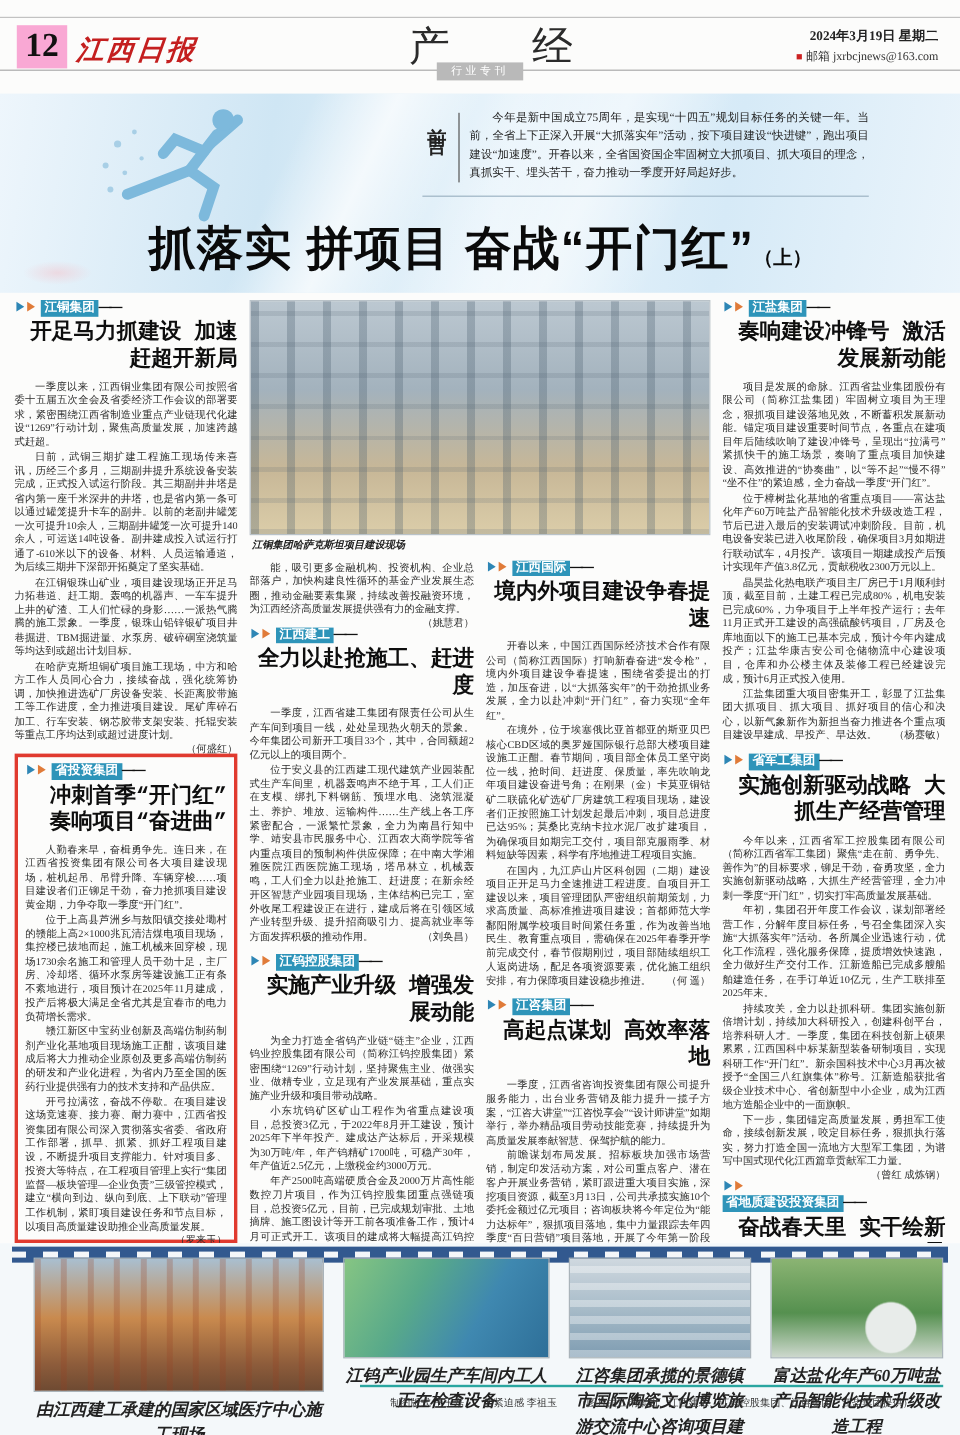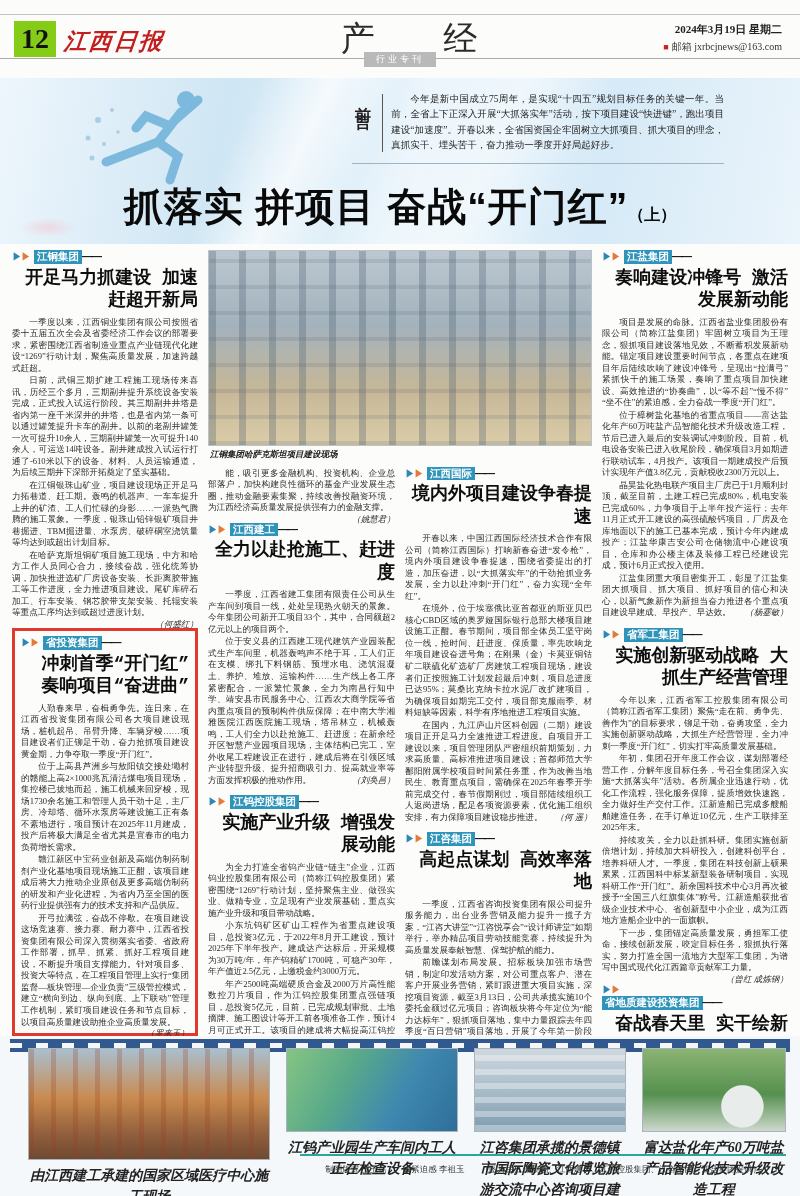--- a/index.html
+++ b/index.html
@@ -6,21 +6,21 @@
     --tag-bg:#2e94b9; --tri-blue:#2e86b5; --tri-orange:#e07b39;
     --box-red:#e03a2f; --logo-red:#c41f1f; --rule-teal:#2aa6a0; --film-navy:#32598f;
   }
   *{box-sizing:border-box;}
   html,body{margin:0;padding:0;background:#e9e9e9;font-family:"Liberation Serif",serif;}
   .page{width:800px;height:1196px;margin:0 auto;background:#fcfcfb;position:relative;overflow:hidden;}
 
   
   .header{position:relative;height:78px;}
   .header .topline{position:absolute;top:14px;left:0;right:0;border-top:1px solid #c2c2c2;}
-  .pageno{position:absolute;left:14px;top:21px;background:#84cc16;color:#111;
+  .pageno{position:absolute;left:14px;top:21px;background:#f9a8d4;color:#111;
           font:bold 28px/36px "Liberation Serif",serif;padding:0 7px;}
   .logo{position:absolute;left:64px;top:26px;color:var(--logo-red);font-weight:bold;
         font-size:23px;font-style:italic;letter-spacing:2px;transform:skewX(-6deg);}
   .section-title{position:absolute;left:0;right:0;top:16px;text-align:center;
         font-size:34px;letter-spacing:30px;text-indent:30px;color:#2b2b2b;font-weight:400;padding-left:18px;}
   .header-line{position:absolute;top:58px;left:0;right:0;border-top:1px solid #aaa;}
   .section-sub{position:absolute;top:52px;left:50%;transform:translateX(-50%);
         background:#b9b9b9;color:#fff;font-size:9px;letter-spacing:3px;padding:1px 12px;
         font-family:Liberation Serif, serif;}
   .date{position:absolute;right:18px;top:22px;font-size:11px;color:#222;font-weight:bold;}
@@ -65,21 +65,21 @@
   .article{margin-bottom:9px;}
   .art-head{font-family:"Liberation Sans",sans-serif;font-size:11px;line-height:1.2;margin-bottom:3px;}
   .tri{color:var(--tri-blue);font-size:10px;letter-spacing:-1px;}
   .tri2{color:var(--tri-orange);margin-right:4px;}
   .tag-chip{display:inline-block;background:var(--tag-bg);color:#fff;font-weight:bold;
       font-size:10.5px;padding:0 3px 1px;}
   .tag-dash{font-weight:bold;color:#111;letter-spacing:-2px;}
   .art-title{font-family:Liberation Mono, monospace;font-weight:bold;font-size:18px;
       color:#0e0e0e;margin:2px 0 5px;line-height:1.25;text-align:right;}
   .body-p{font-size:8.6px;line-height:1.34;text-align:justify;text-indent:2em;margin:0 0 1px;color:#2c2c2c;}
-  .byline{float:right;text-indent:0;padding-left:6px;font-style:italic;}
+  .byline{float:right;text-indent:0;padding-left:6px;}
   .boxed{border:3px solid var(--box-red);padding:5px 6px 4px;margin:2px 0 9px;}
   .continuation{margin-top:1px;}
 
   
   .bottom{position:absolute;left:0;right:0;top:1036px;height:160px;background:#f4f8fa;}
   .film{position:absolute;top:3px;left:10px;right:10px;height:13px;background:var(--film-navy);
      -webkit-mask:none;
      background-image:repeating-linear-gradient(90deg,rgba(255,255,255,.95) 0 12px,transparent 12px 26px),
        linear-gradient(var(--film-navy),var(--film-navy));
      background-size:auto 5px, cover;background-position:center 4px, center;background-repeat:repeat-x,no-repeat;}

